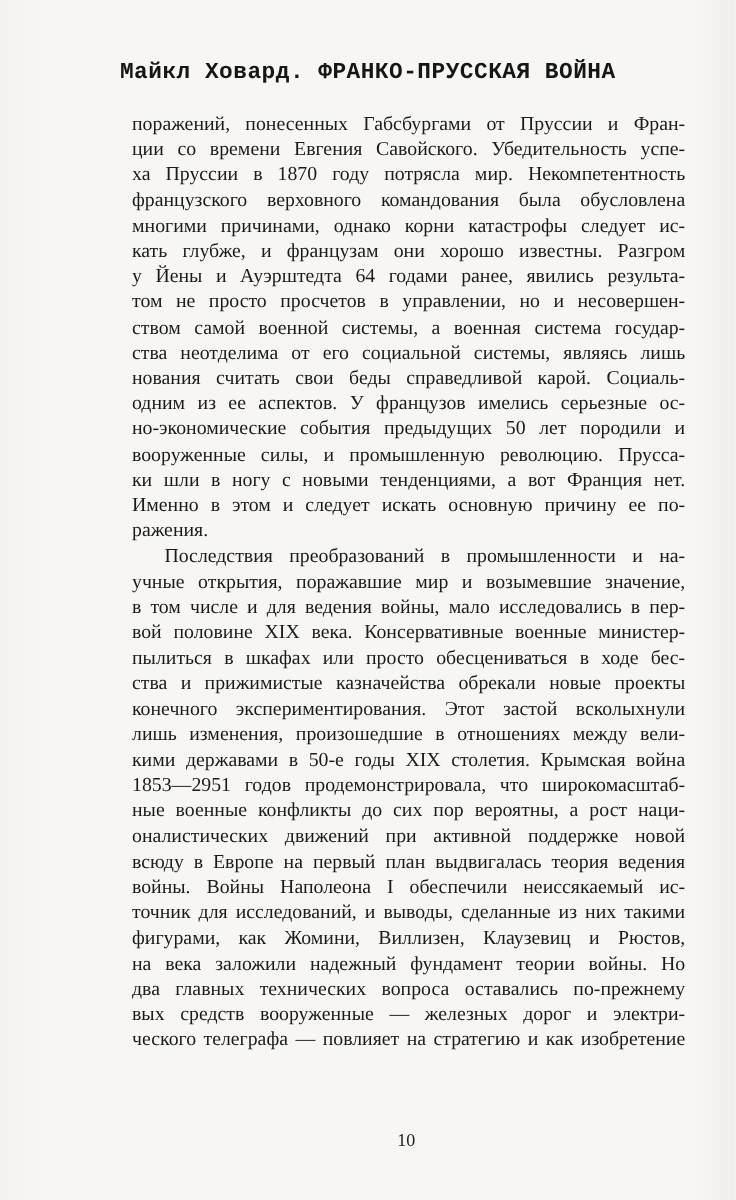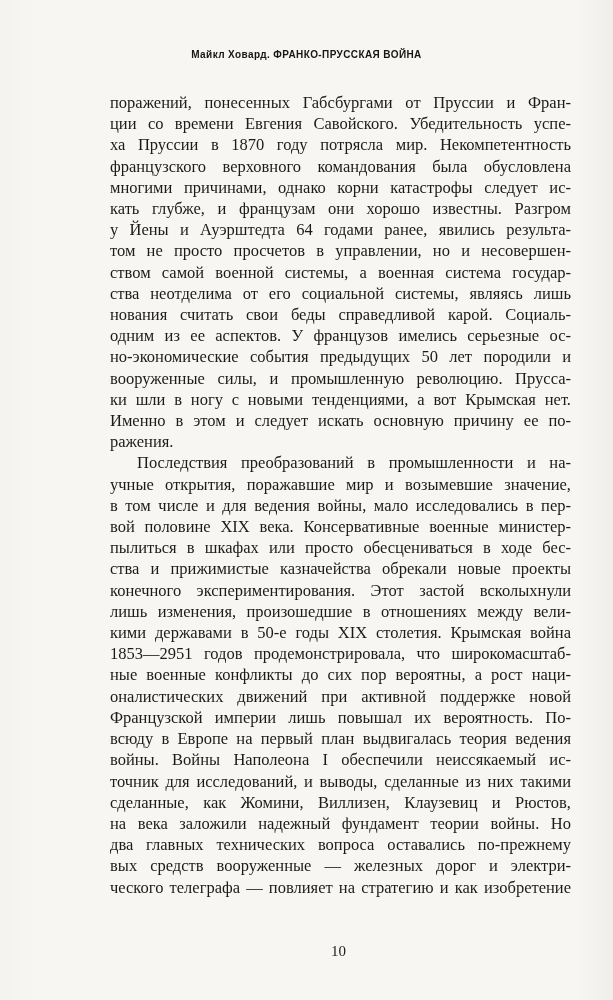--- a/index.html
+++ b/index.html
@@ -16,23 +16,23 @@
     position: absolute;
     inset: 0;
     background: linear-gradient(90deg, #f3f2ee 0%, #f7f6f2 6%, #f7f6f2 94%, #efeeea 100%);
   }
   .running-header {
     position: absolute;
     top: 49px;
     left: 0;
     width: 100%;
     text-align: center;
-    font-family: Liberation Sans, sans-serif;
+    font-family: Liberation Mono, monospace;
     font-weight: bold;
-    font-size: 10px;
+    font-size: 19px;
     letter-spacing: 0.4px;
     color: #161616;
   }
   .text-block {
     position: absolute;
     left: 66px;
     top: 92px;
     width: 505px;
     font-size: 16.5px;
     line-height: 21.2px;
@@ -77,42 +77,41 @@
         <div class="line">многими причинами, однако корни катастрофы следует ис-</div>
         <div class="line">кать глубже, и французам они хорошо известны. Разгром</div>
         <div class="line">у Йены и Ауэрштедта 64 годами ранее, явились результа-</div>
         <div class="line">том не просто просчетов в управлении, но и несовершен-</div>
         <div class="line">ством самой военной системы, а военная система государ-</div>
         <div class="line">ства неотделима от его социальной системы, являясь лишь</div>
         <div class="line">нования считать свои беды справедливой карой. Социаль-</div>
         <div class="line">одним из ее аспектов. У французов имелись серьезные ос-</div>
         <div class="line">но-экономические события предыдущих 50 лет породили и</div>
         <div class="line">вооруженные силы, и промышленную революцию. Прусса-</div>
-        <div class="line">ки шли в ногу с новыми тенденциями, а вот Крымская нет.</div>
+        <div class="line">ки шли в ногу с новыми тенденциями, а вот Франция нет.</div>
         <div class="line">Именно в этом и следует искать основную причину ее по-</div>
         <div class="line no-just">ражения.</div>
       </div>
       <div class="para indent">
         <div class="line">Последствия преобразований в промышленности и на-</div>
         <div class="line">учные открытия, поражавшие мир и возымевшие значение,</div>
         <div class="line">в том числе и для ведения войны, мало исследовались в пер-</div>
         <div class="line">вой половине XIX века. Консервативные военные министер-</div>
         <div class="line">пылиться в шкафах или просто обесцениваться в ходе бес-</div>
         <div class="line">ства и прижимистые казначейства обрекали новые проекты</div>
         <div class="line">конечного экспериментирования. Этот застой всколыхнули</div>
         <div class="line">лишь изменения, произошедшие в отношениях между вели-</div>
         <div class="line">кими державами в 50-е годы XIX столетия. Крымская война</div>
         <div class="line">1853—2951 годов продемонстрировала, что широкомасштаб-</div>
         <div class="line">ные военные конфликты до сих пор вероятны, а рост наци-</div>
         <div class="line">оналистических движений при активной поддержке новой</div>
-        <div class="line">Французской империи лишь повышал их вероятность. По-</div>
         <div class="line">всюду в Европе на первый план выдвигалась теория ведения</div>
         <div class="line">войны. Войны Наполеона I обеспечили неиссякаемый ис-</div>
         <div class="line">точник для исследований, и выводы, сделанные из них такими</div>
-        <div class="line">сделанные, как Жомини, Виллизен, Клаузевиц и Рюстов,</div>
+        <div class="line">фигурами, как Жомини, Виллизен, Клаузевиц и Рюстов,</div>
         <div class="line">на века заложили надежный фундамент теории войны. Но</div>
         <div class="line">два главных технических вопроса оставались по-прежнему</div>
         <div class="line">вых средств вооруженные — железных дорог и электри-</div>
         <div class="line">ческого телеграфа — повлияет на стратегию и как изобретение</div>
       </div>
     </div>
 
   <div class="page-number">10</div>
 </div>
 

